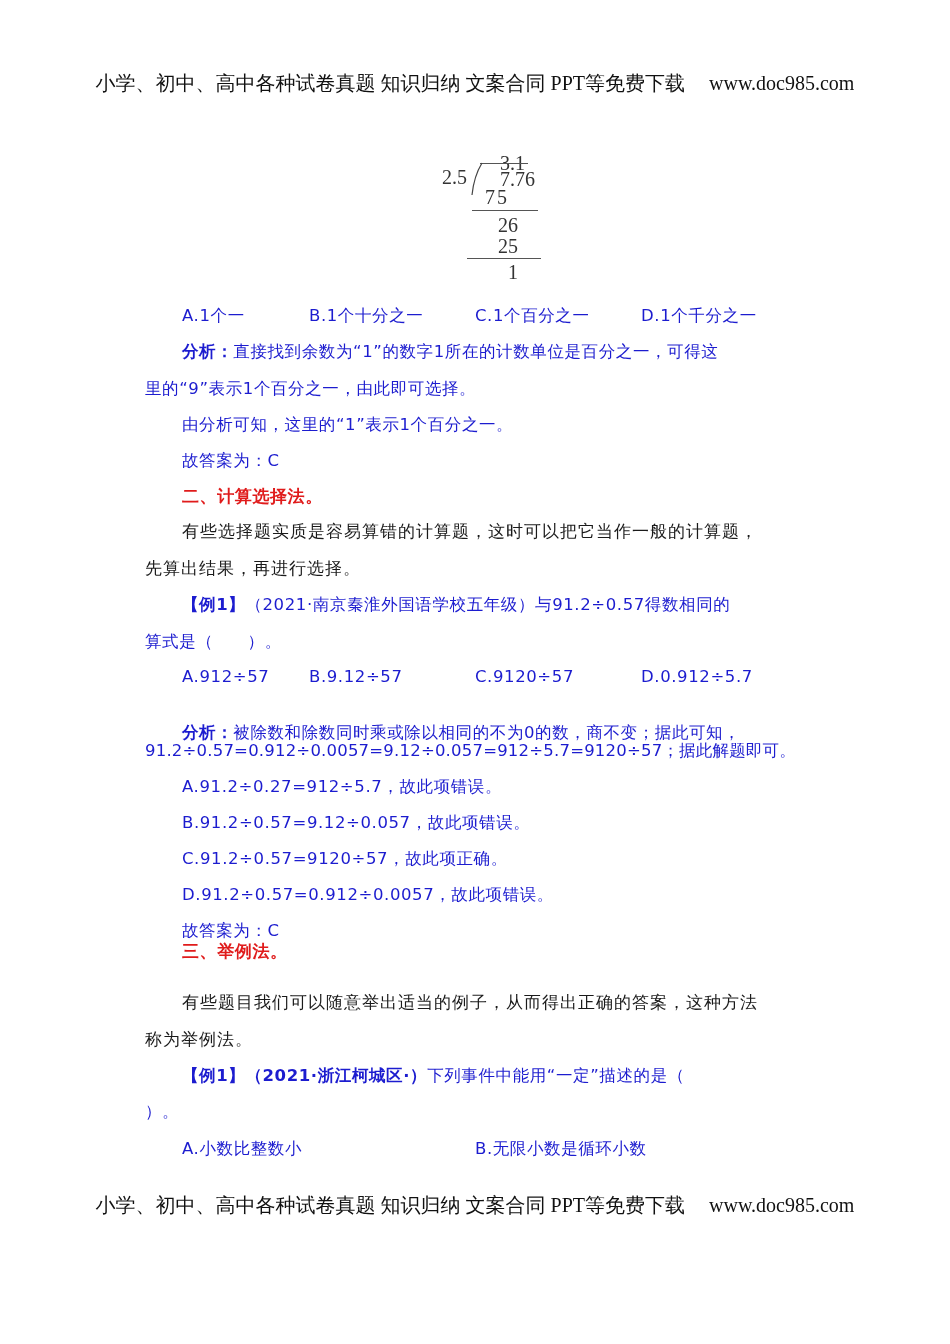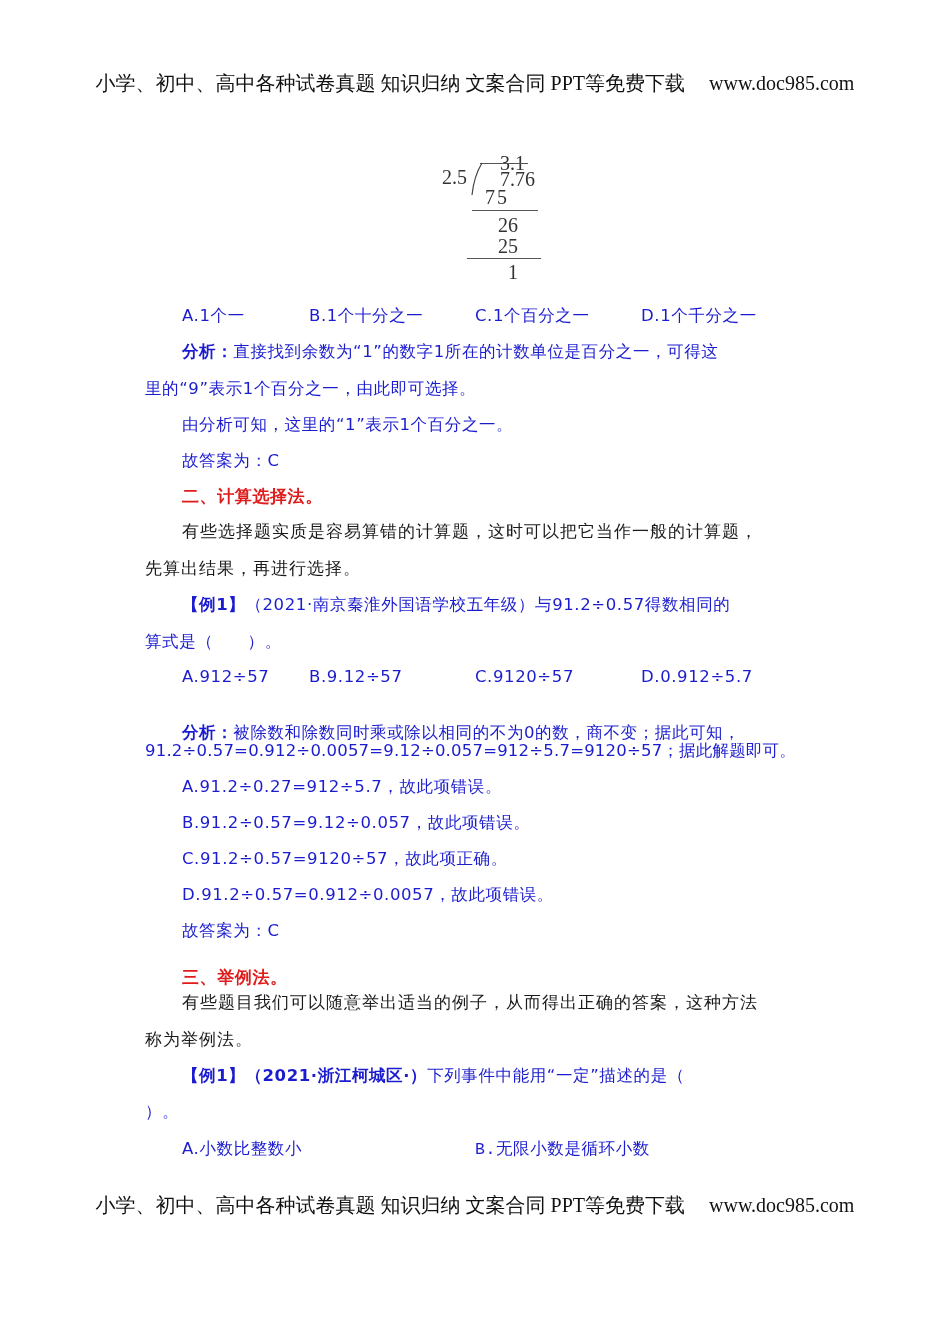--- a/index.html
+++ b/index.html
@@ -68,27 +68,27 @@
 <div class="line blue" style="top:703px;left:182px;margin-top:19px;">
   <span class="bold">分析：</span><span>被除数和除数同时乘或除以相同的不为0的数，商不变；据此可知，</span>
 </div>
 <div class="line blue" style="top:740px;left:145px;letter-spacing:0.2px;">91.2÷0.57=0.912÷0.0057=9.12÷0.057=912÷5.7=9120÷57；据此解题即可。</div>
 <div class="line blue" style="top:776px;left:182px;">A.91.2÷0.27=912÷5.7，故此项错误。</div>
 <div class="line blue" style="top:812px;left:182px;">B.91.2÷0.57=9.12÷0.057，故此项错误。</div>
 <div class="line blue" style="top:848px;left:182px;">C.91.2÷0.57=9120÷57，故此项正确。</div>
 <div class="line blue" style="top:884px;left:182px;">D.91.2÷0.57=0.912÷0.0057，故此项错误。</div>
 <div class="line blue" style="top:920px;left:182px;">故答案为：C</div>
 
-<div class="line red" style="top:966px;left:182px;text-align:right;">三、举例法。</div>
+<div class="line red" style="top:940px;left:182px;text-align:right;">三、举例法。</div>
 <div class="line black" style="top:991px;left:182px;">有些题目我们可以随意举出适当的例子，从而得出正确的答案，这种方法</div>
 <div class="line black" style="top:1028px;left:145px;">称为举例法。</div>
 <div class="line blue" style="top:1065px;left:182px;">
   <span class="bold">【例1】</span><span class="bold">（2021·浙江柯城区·）</span><span>下列事件中能用“一定”描述的是（</span>
 </div>
 <div class="line blue" style="top:1101px;left:145px;">）。</div>
 <div class="line blue" style="top:1138px;left:0;width:950px;">
   <span class="opt" style="left:182px;">A.小数比整数小</span>
-  <span class="opt" style="left:475px;font-family:Liberation Mono, monospace;">B.无限小数是循环小数</span>
+  <span class="opt" style="left:475px;">B.无限小数是循环小数</span>
 </div>
 
 <div class="hdr" style="top:1192px;">
   <span>小学、初中、高中各种试卷真题 知识归纳 文案合同 PPT等免费下载</span><span class="url">www.doc985.com</span>
 </div>
 
 </body></html>

